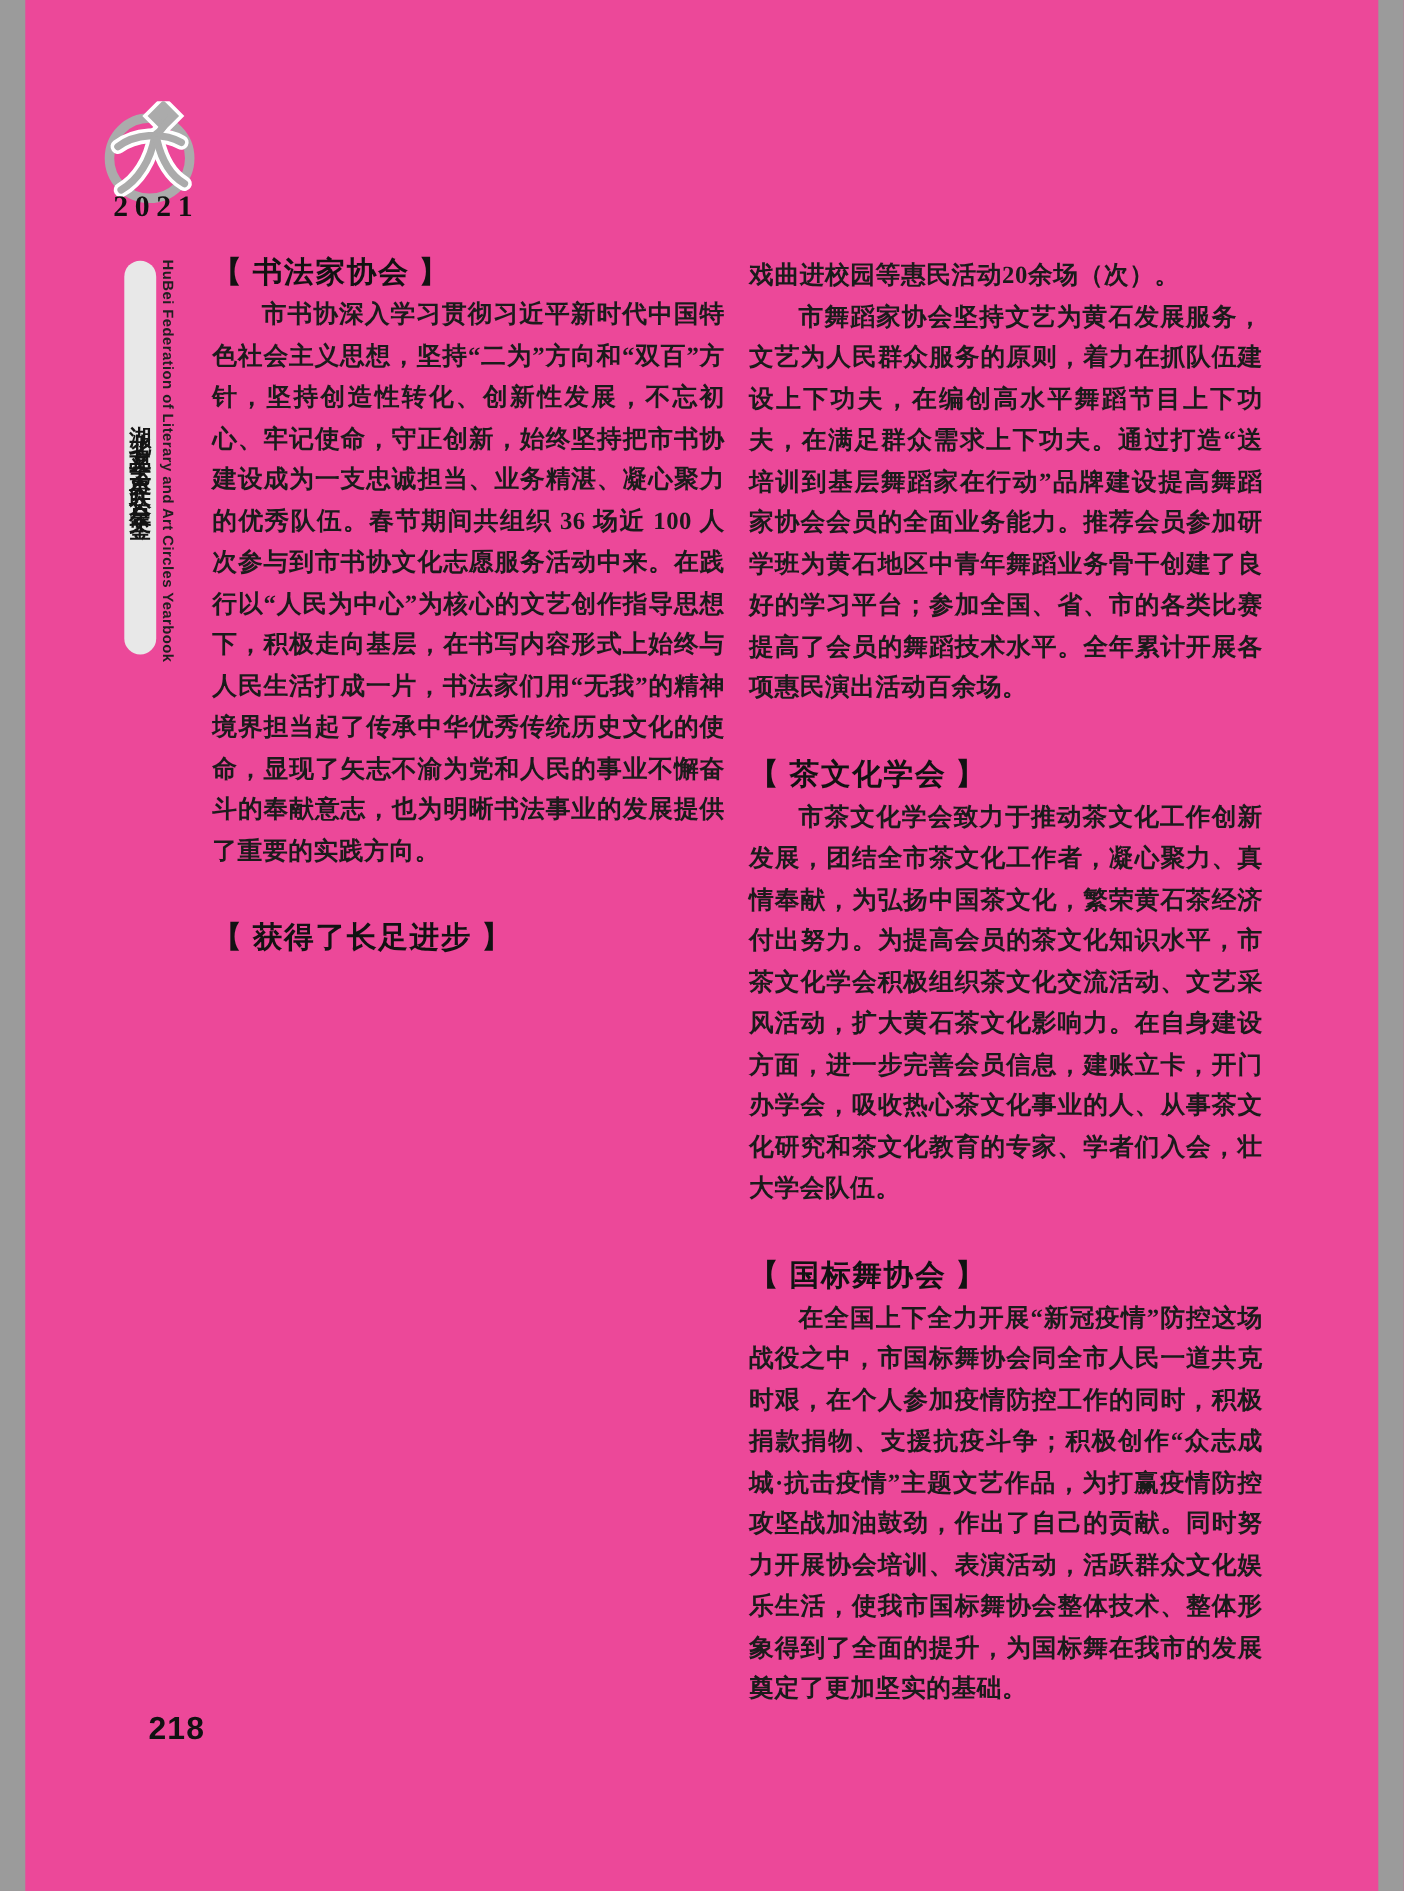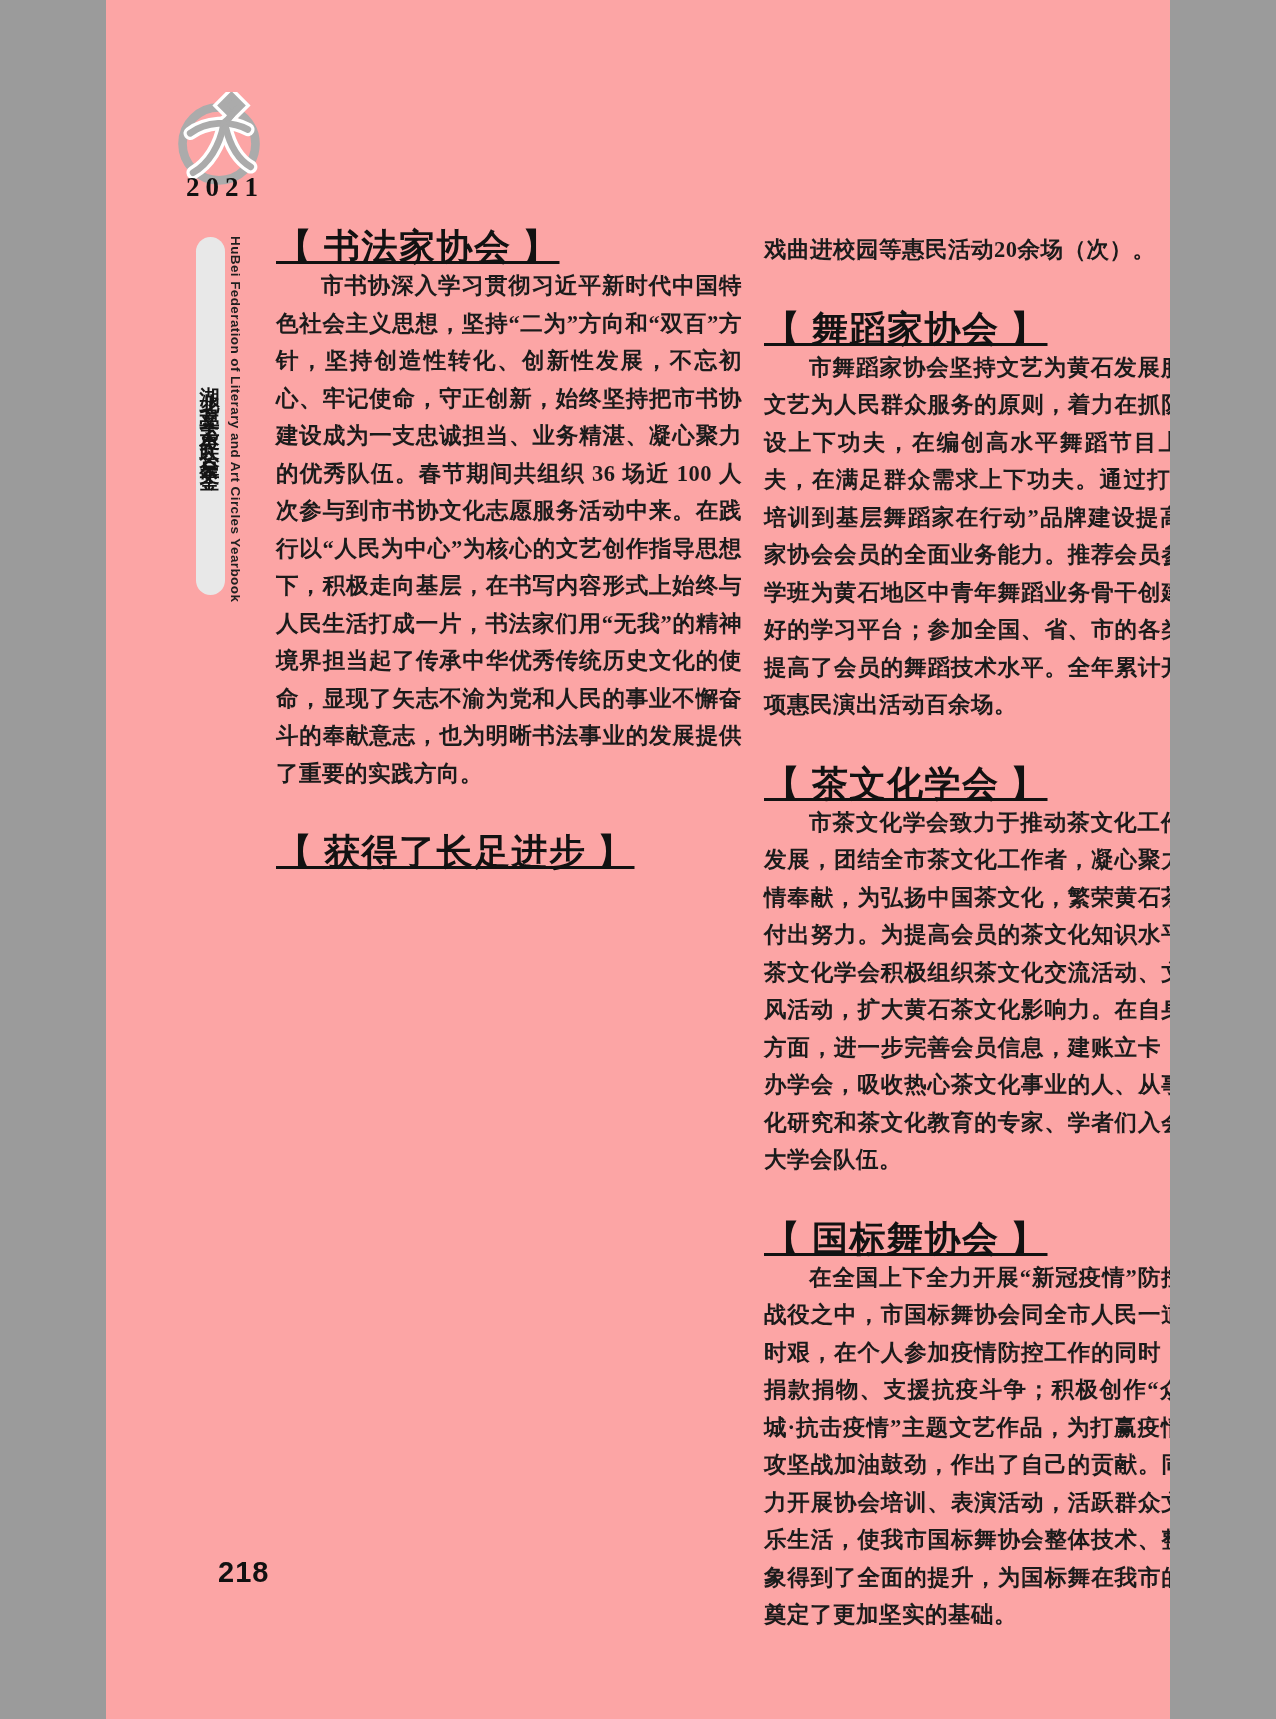--- a/index.html
+++ b/index.html
@@ -1,19 +1,19 @@
 <!DOCTYPE html>
 <html lang="zh"><head>
 <meta charset="utf-8">
 <style>
   html,body{margin:0;padding:0;background:#9b9b9b;}
   .page{
     position:relative;
-    width:1064px;height:1719px;
-    background:#fca5a5;
+    width:1230px;height:1719px;
+    background:#ec4899;
     margin:0 auto;
     overflow:hidden;
     font-family:"Liberation Serif","DejaVu Serif",serif;
     color:#1a1a1a;
   }
   
   .logo{position:absolute;left:64px;top:92px;width:98px;height:96px;}
   .year{
     position:absolute;left:80px;top:172px;
     font-family:"Liberation Serif","DejaVu Serif",serif;
@@ -43,22 +43,22 @@
     position:absolute;left:112px;top:1556px;
     font-family:"Liberation Sans","DejaVu Sans",sans-serif;
     font-weight:700;font-size:29px;color:#111;letter-spacing:1px;
   }
   
   .column{position:absolute;top:231px;}
   .column.left{left:170px;width:466px;}
   .column.right{left:658px;width:467px;}
   .section-title{
     margin:40px 0 0 0;
-    font-size:36px;font-weight:700;line-height:40px;
-    letter-spacing:1.5px;color:#121212;text-decoration:underline;
+    font-size:27px;font-weight:700;line-height:40px;
+    letter-spacing:1.5px;color:#121212;
   }
   .column > section:first-child .section-title{margin-top:-4px;}
   .para{
     margin:0;
     font-size:22.5px;font-weight:600;line-height:37.5px;
     letter-spacing:0.5px;
     text-align:justify;text-justify:inter-ideograph;
     text-indent:2em;color:#1b1b1b;
   }
   .para.noindent{text-indent:0;}
@@ -105,21 +105,20 @@
       </section>
       <section class="yb-section">
       </section>
       <section class="yb-section">
         <h3 class="section-title">【 获得了长足进步 】</h3>
       </section>
     </div>
   <div class="column right">
       <p class="para noindent">戏曲进校园等惠民活动20余场（次）。</p>
       <section class="yb-section">
-        <h3 class="section-title">【 舞蹈家协会 】</h3>
         <p class="para">市舞蹈家协会坚持文艺为黄石发展服务，文艺为人民群众服务的原则，着力在抓队伍建设上下功夫，在编创高水平舞蹈节目上下功夫，在满足群众需求上下功夫。通过打造“送培训到基层舞蹈家在行动”品牌建设提高舞蹈家协会会员的全面业务能力。推荐会员参加研学班为黄石地区中青年舞蹈业务骨干创建了良好的学习平台；参加全国、省、市的各类比赛提高了会员的舞蹈技术水平。全年累计开展各项惠民演出活动百余场。</p>
       </section>
       <section class="yb-section">
         <h3 class="section-title">【 茶文化学会 】</h3>
         <p class="para">市茶文化学会致力于推动茶文化工作创新发展，团结全市茶文化工作者，凝心聚力、真情奉献，为弘扬中国茶文化，繁荣黄石茶经济付出努力。为提高会员的茶文化知识水平，市茶文化学会积极组织茶文化交流活动、文艺采风活动，扩大黄石茶文化影响力。在自身建设方面，进一步完善会员信息，建账立卡，开门办学会，吸收热心茶文化事业的人、从事茶文化研究和茶文化教育的专家、学者们入会，壮大学会队伍。</p>
       </section>
       <section class="yb-section">
         <h3 class="section-title">【 国标舞协会 】</h3>
         <p class="para">在全国上下全力开展“新冠疫情”防控这场战役之中，市国标舞协会同全市人民一道共克时艰，在个人参加疫情防控工作的同时，积极捐款捐物、支援抗疫斗争；积极创作“众志成城·抗击疫情”主题文艺作品，为打赢疫情防控攻坚战加油鼓劲，作出了自己的贡献。同时努力开展协会培训、表演活动，活跃群众文化娱乐生活，使我市国标舞协会整体技术、整体形象得到了全面的提升，为国标舞在我市的发展奠定了更加坚实的基础。</p>
       </section>

